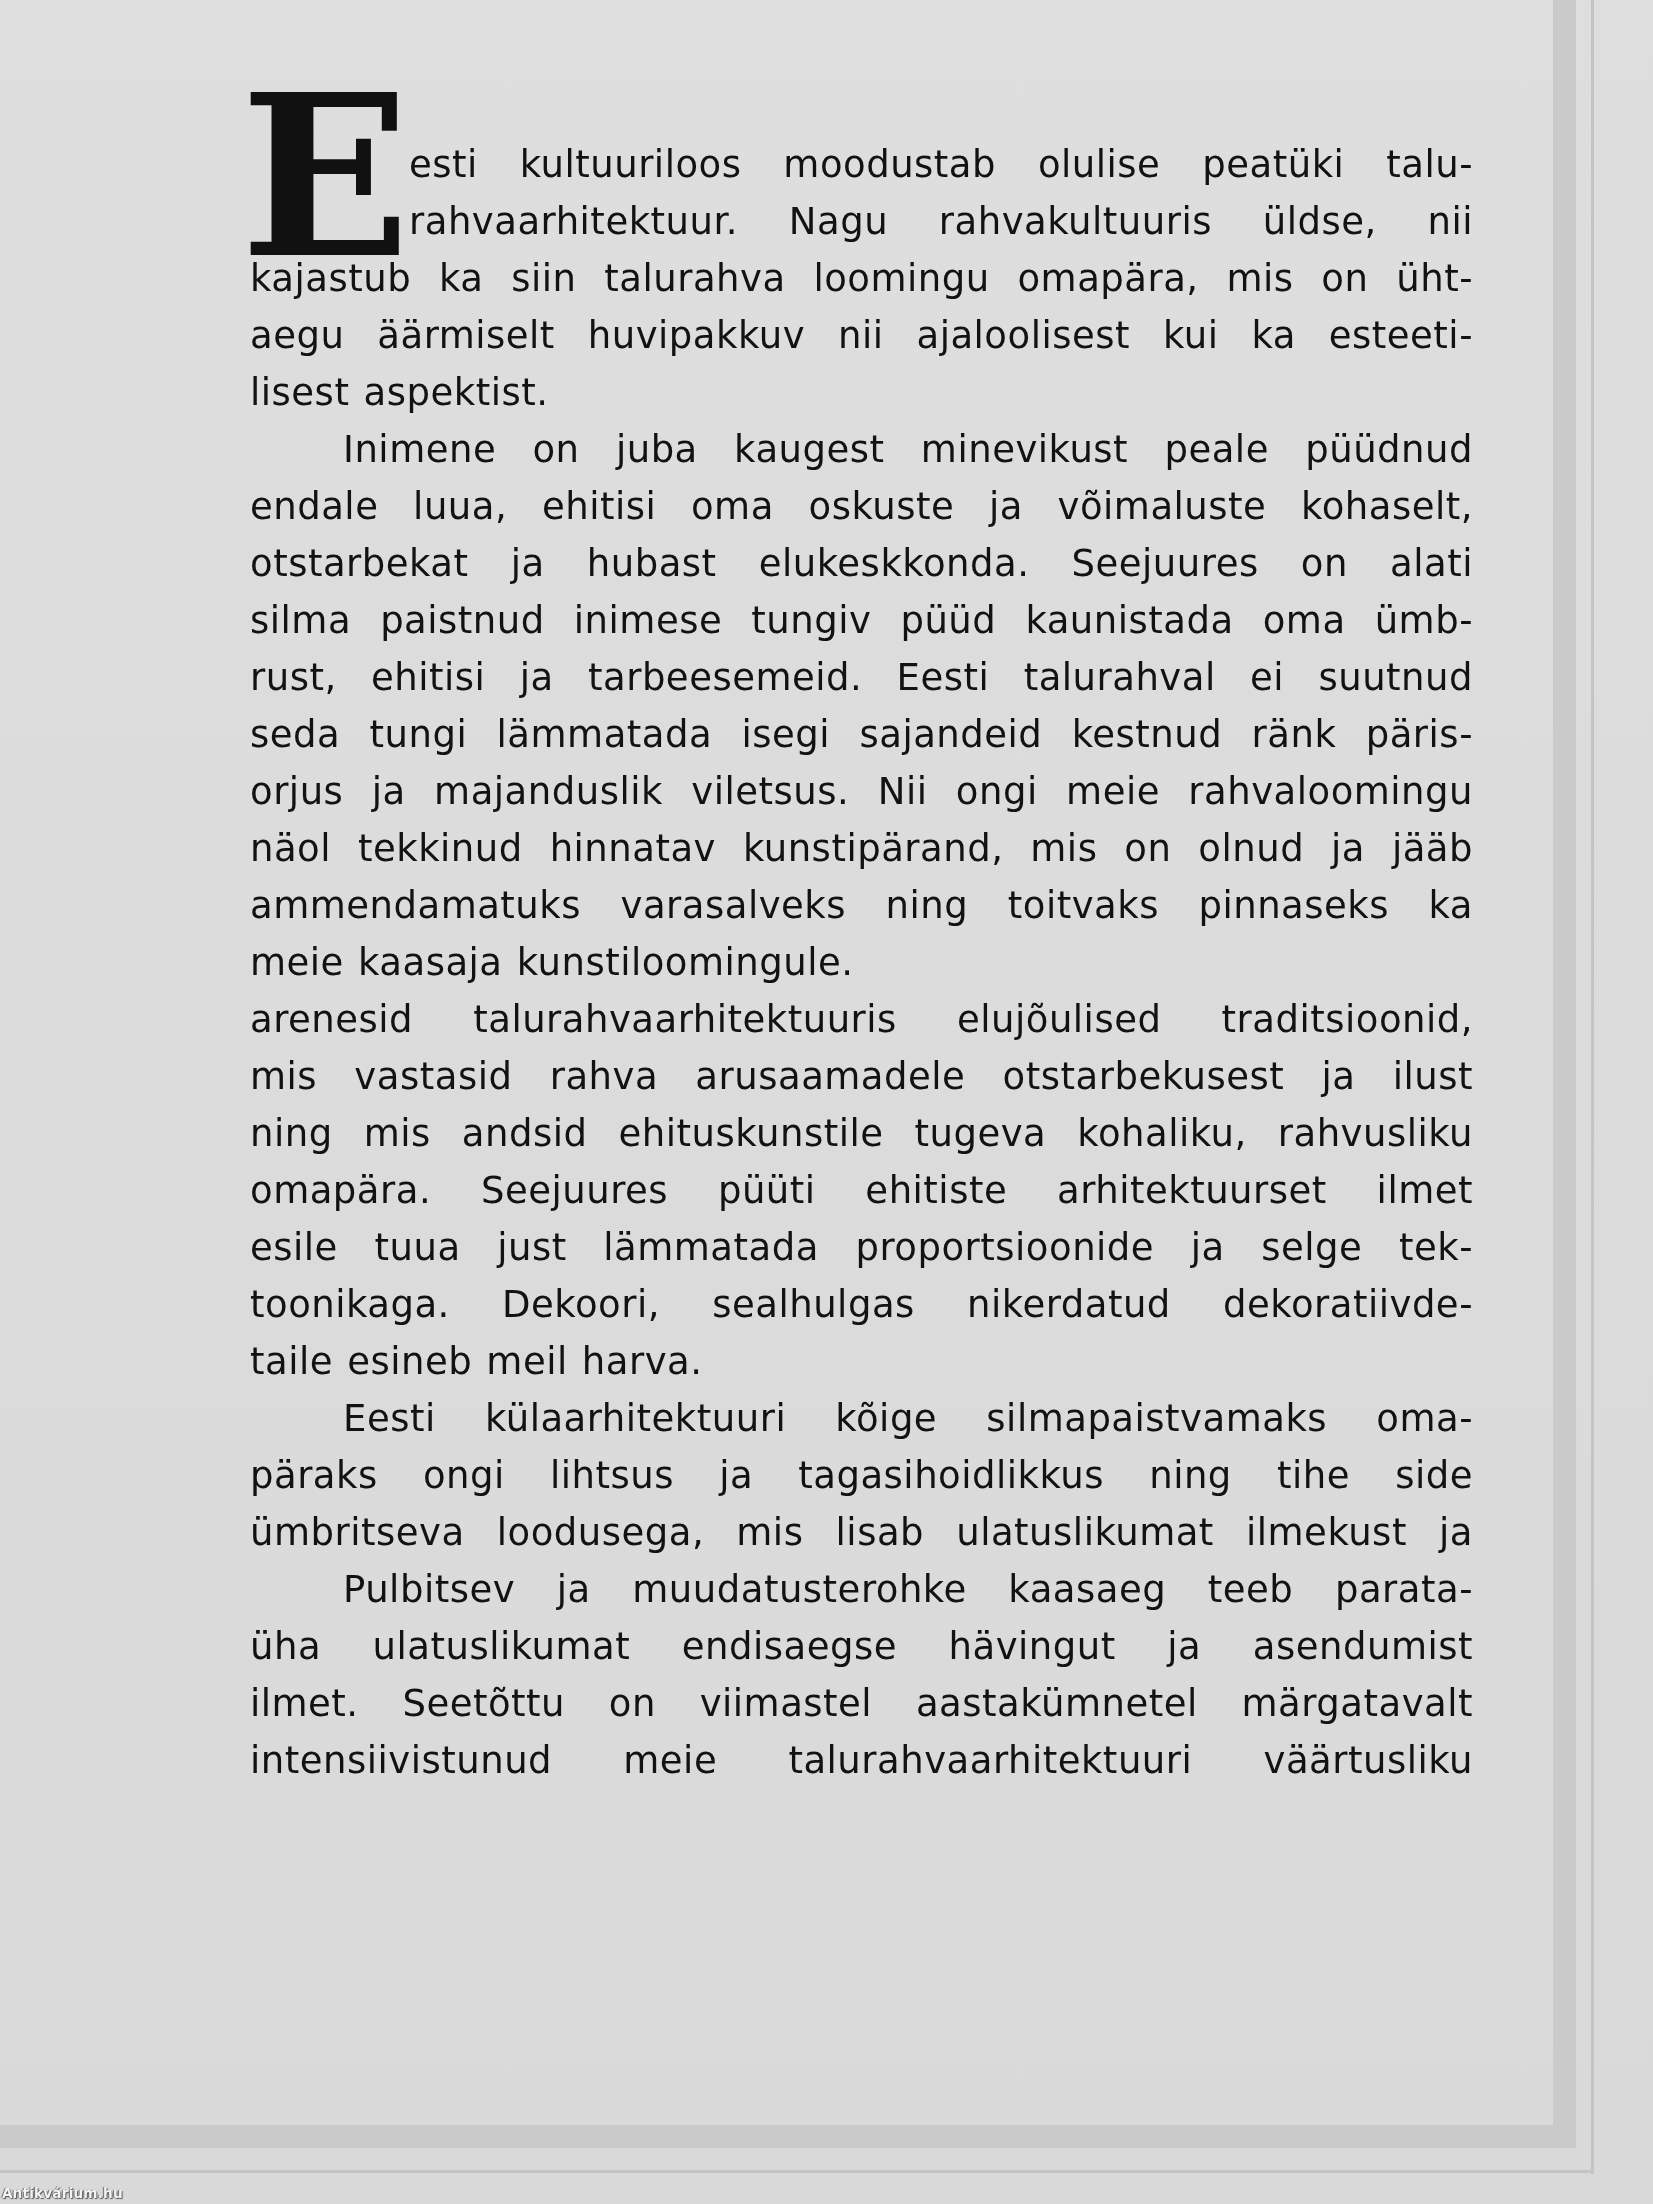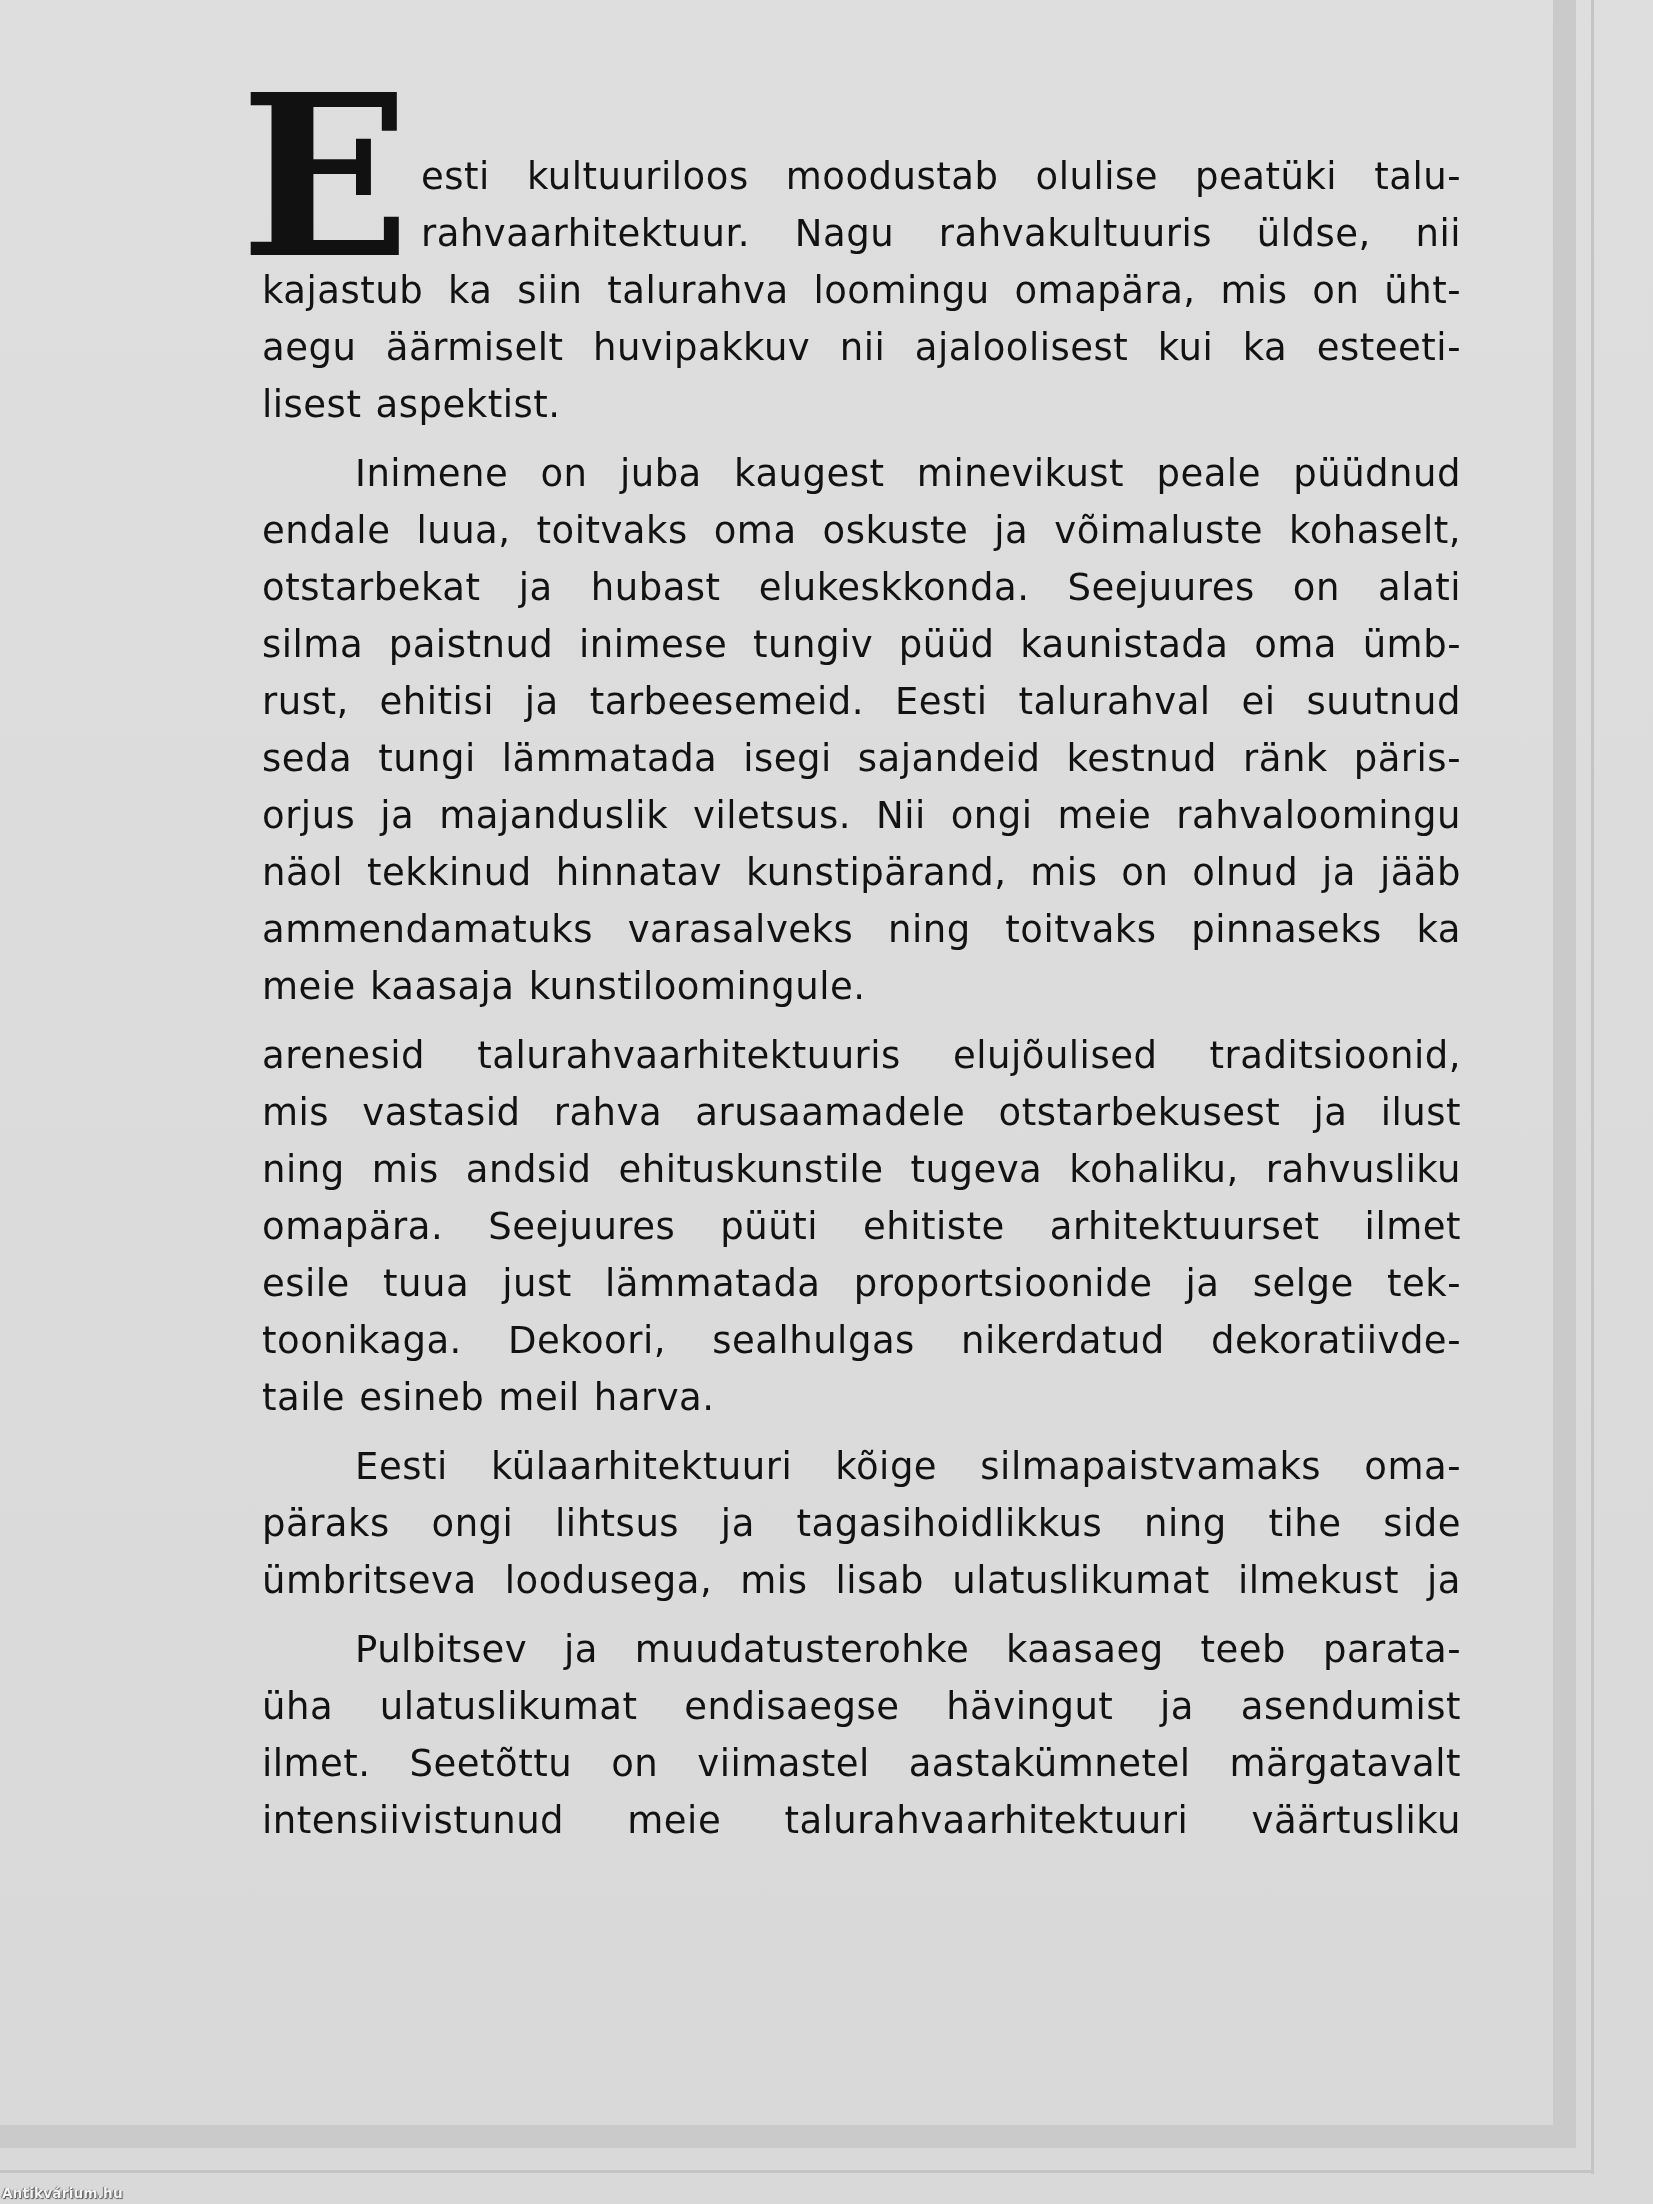--- a/index.html
+++ b/index.html
@@ -34,21 +34,21 @@
       position: absolute; left: 250px; top: 136px; width: 1223px;
     }
     .dropcap {
       position: absolute; left: -9.7px; top: -70px;
       font-family: "DejaVu Serif", "Liberation Serif", serif;
       font-weight: bold; font-size: 223px; line-height: 1;
       color: #111;
     }
     .para {
       font-size: 37px; line-height: 57px;
-      text-align: justify; margin: 12px;
+      text-align: justify; margin: 0;
       letter-spacing: 0.5px;
       word-spacing: 1.9px;
     }
     .line { display: block; text-align: justify; text-align-last: justify; white-space: nowrap; }
     .line.last { text-align-last: left; }
     .line.ind { padding-left: 93px; }
     .line.cap { padding-left: 159px; }
     .watermark {
       position: absolute; left: 1.9px; top: 2185px;
       font-family: "DejaVu Sans", sans-serif; font-weight: bold;
@@ -72,21 +72,21 @@
     <p class="para">
       <span class="line cap">esti kultuuriloos moodustab olulise peatüki talu-</span>
       <span class="line cap">rahvaarhitektuur. Nagu rahvakultuuris üldse, nii</span>
       <span class="line">kajastub ka siin talurahva loomingu omapära, mis on üht-</span>
       <span class="line">aegu äärmiselt huvipakkuv nii ajaloolisest kui ka esteeti-</span>
       <span class="line last">lisest aspektist.</span>
     </p>
 
     <p class="para">
       <span class="line ind">Inimene on juba kaugest minevikust peale püüdnud</span>
-      <span class="line">endale luua, toitvaks oma oskuste ja võimaluste kohaselt,</span>
+      <span class="line">endale luua, ehitisi oma oskuste ja võimaluste kohaselt,</span>
       <span class="line">otstarbekat ja hubast elukeskkonda. Seejuures on alati</span>
       <span class="line">silma paistnud inimese tungiv püüd kaunistada oma ümb-</span>
       <span class="line">rust, ehitisi ja tarbeesemeid. Eesti talurahval ei suutnud</span>
       <span class="line">seda tungi lämmatada isegi sajandeid kestnud ränk päris-</span>
       <span class="line">orjus ja majanduslik viletsus. Nii ongi meie rahvaloomingu</span>
       <span class="line">näol tekkinud hinnatav kunstipärand, mis on olnud ja jääb</span>
       <span class="line">ammendamatuks varasalveks ning toitvaks pinnaseks ka</span>
       <span class="line last">meie kaasaja kunstiloomingule.</span>
     </p>
 

